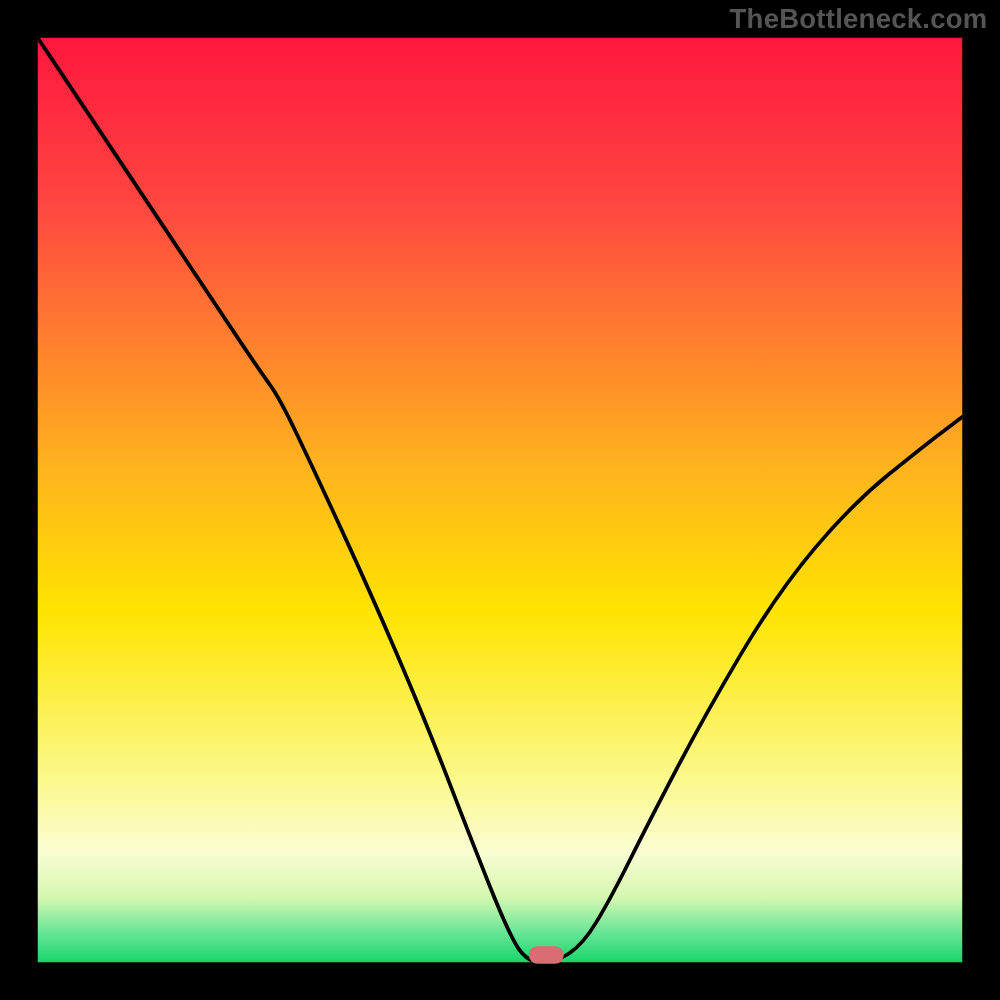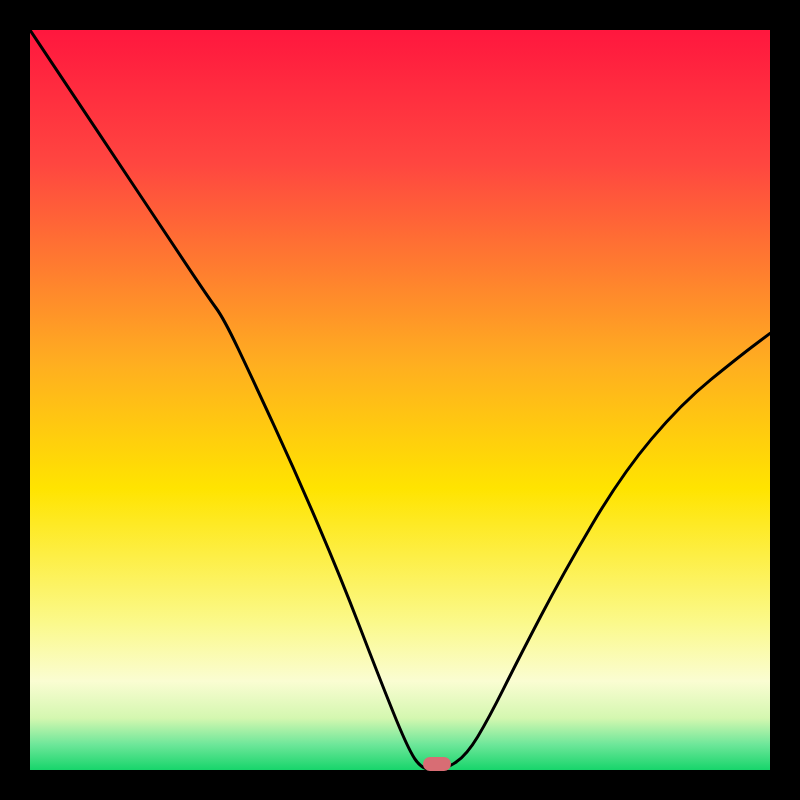--- a/index.html
+++ b/index.html
@@ -45,20 +45,21 @@
     height: 14px;
     background: #d86d74;
     border-radius: 7px;
   }
 </style>
 </head>
 <body>
 
 <div class="frame">
 
+  <div class="watermark">TheBottleneck.com</div>
 
   <div class="plot">
     <svg id="plot-svg" viewBox="0 0 740 740" preserveAspectRatio="none">
       <defs>
         <linearGradient id="bg-grad" x1="0" y1="0" x2="0" y2="1">
             <stop offset="0%" stop-color="#ff173e"></stop>
             <stop offset="18%" stop-color="#ff4640"></stop>
             <stop offset="45%" stop-color="#ffae20"></stop>
             <stop offset="62%" stop-color="#ffe400"></stop>
             <stop offset="80%" stop-color="#fbf98a"></stop>

